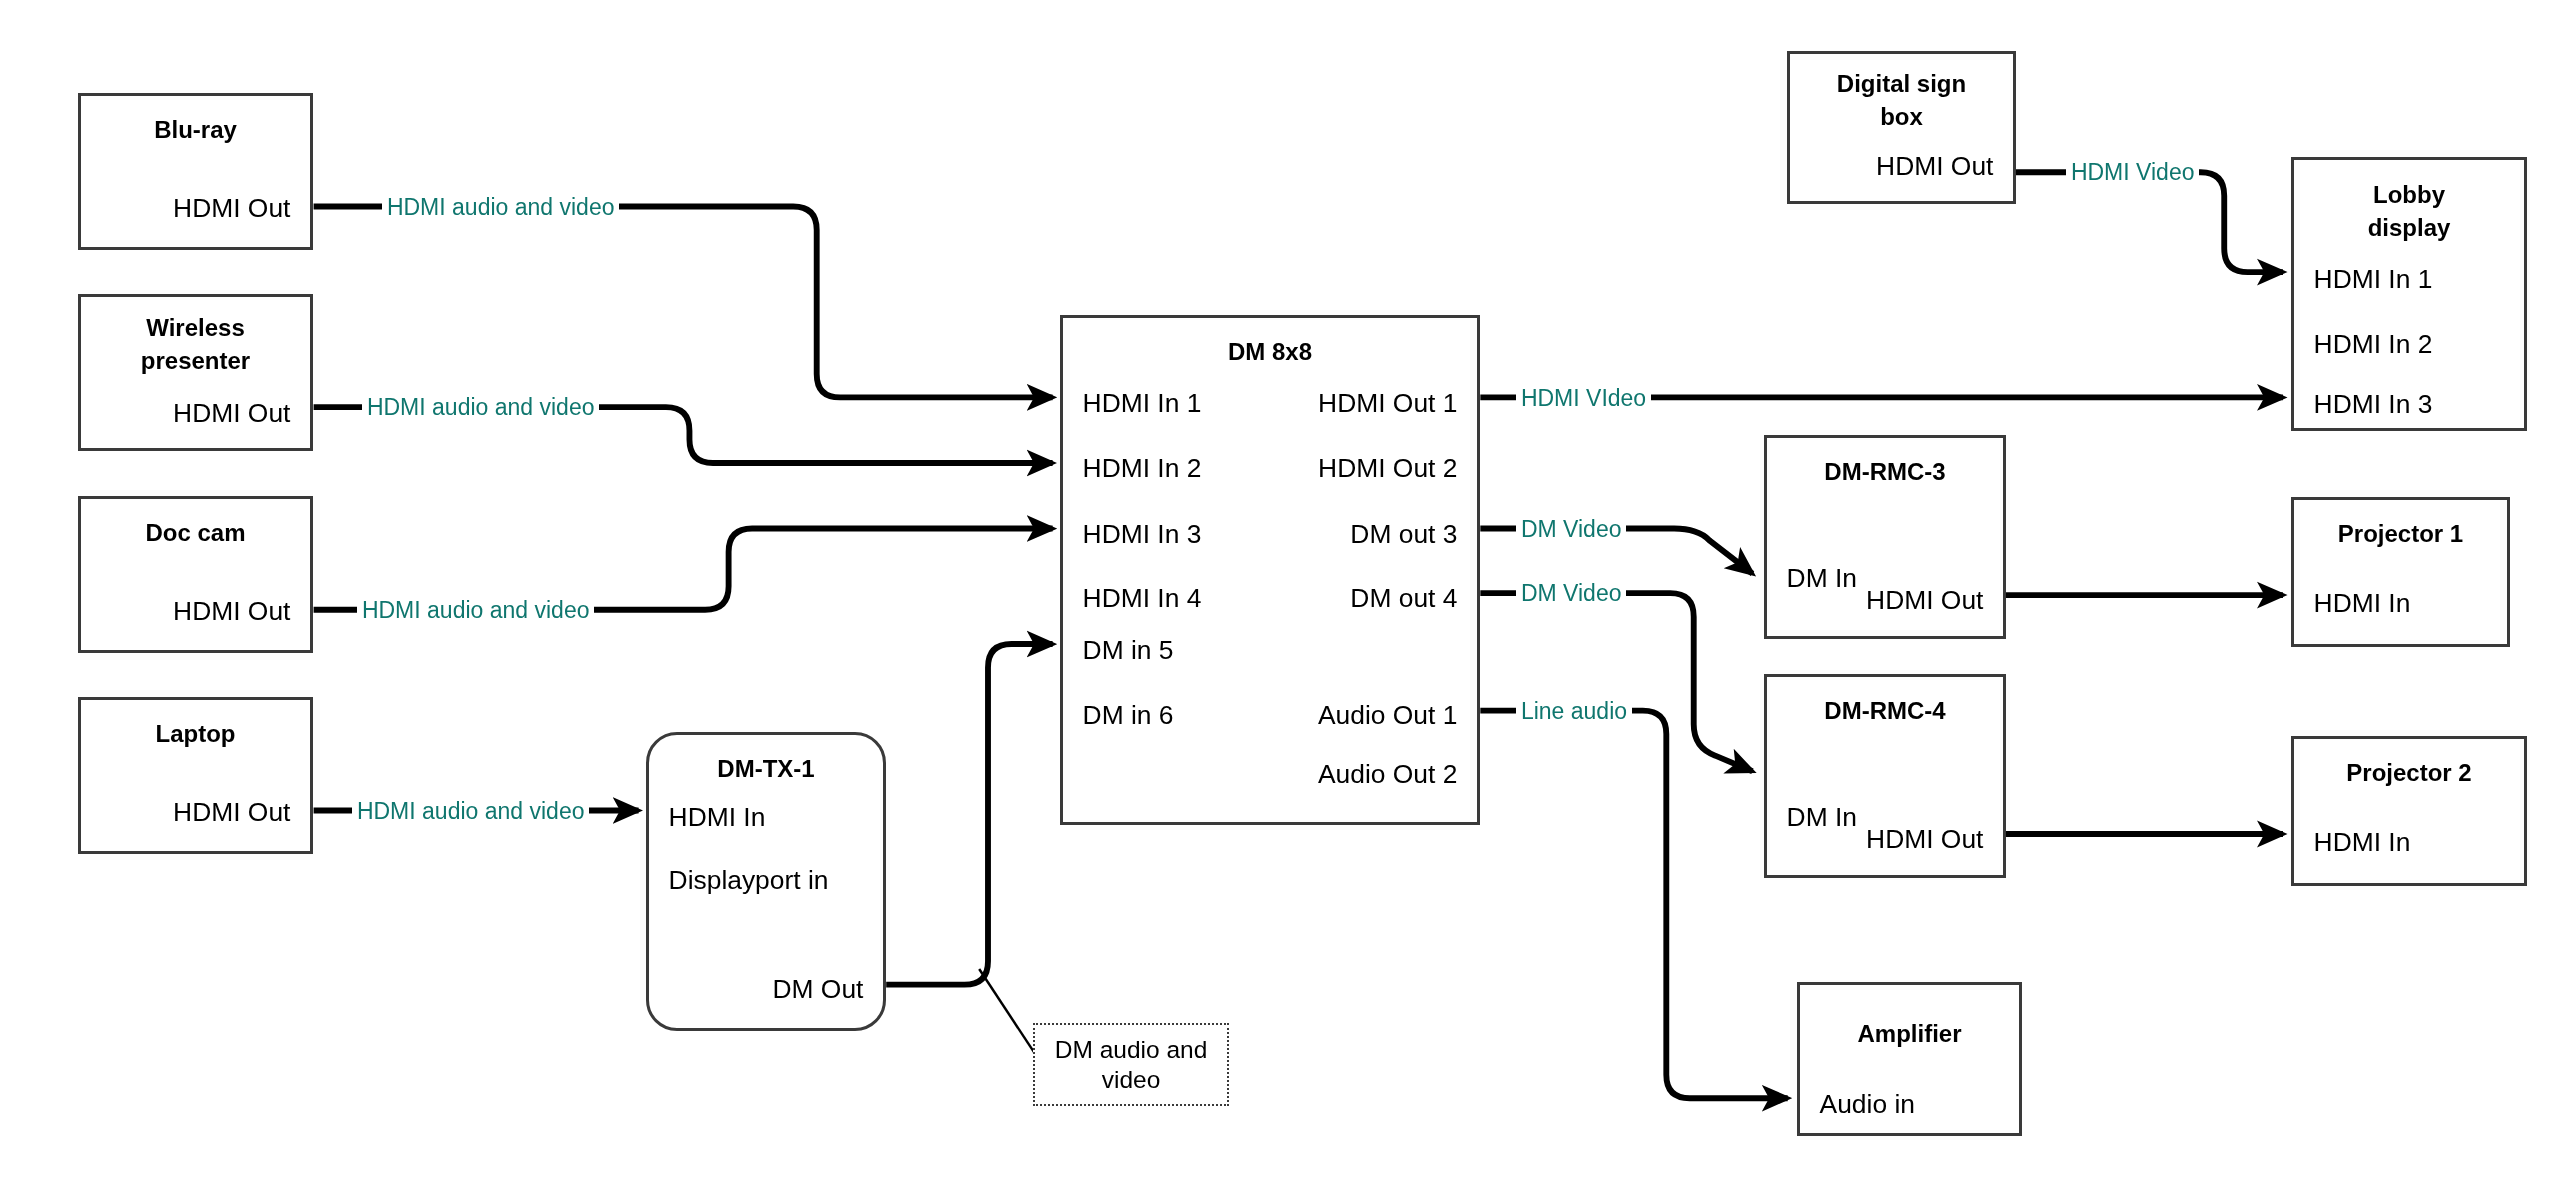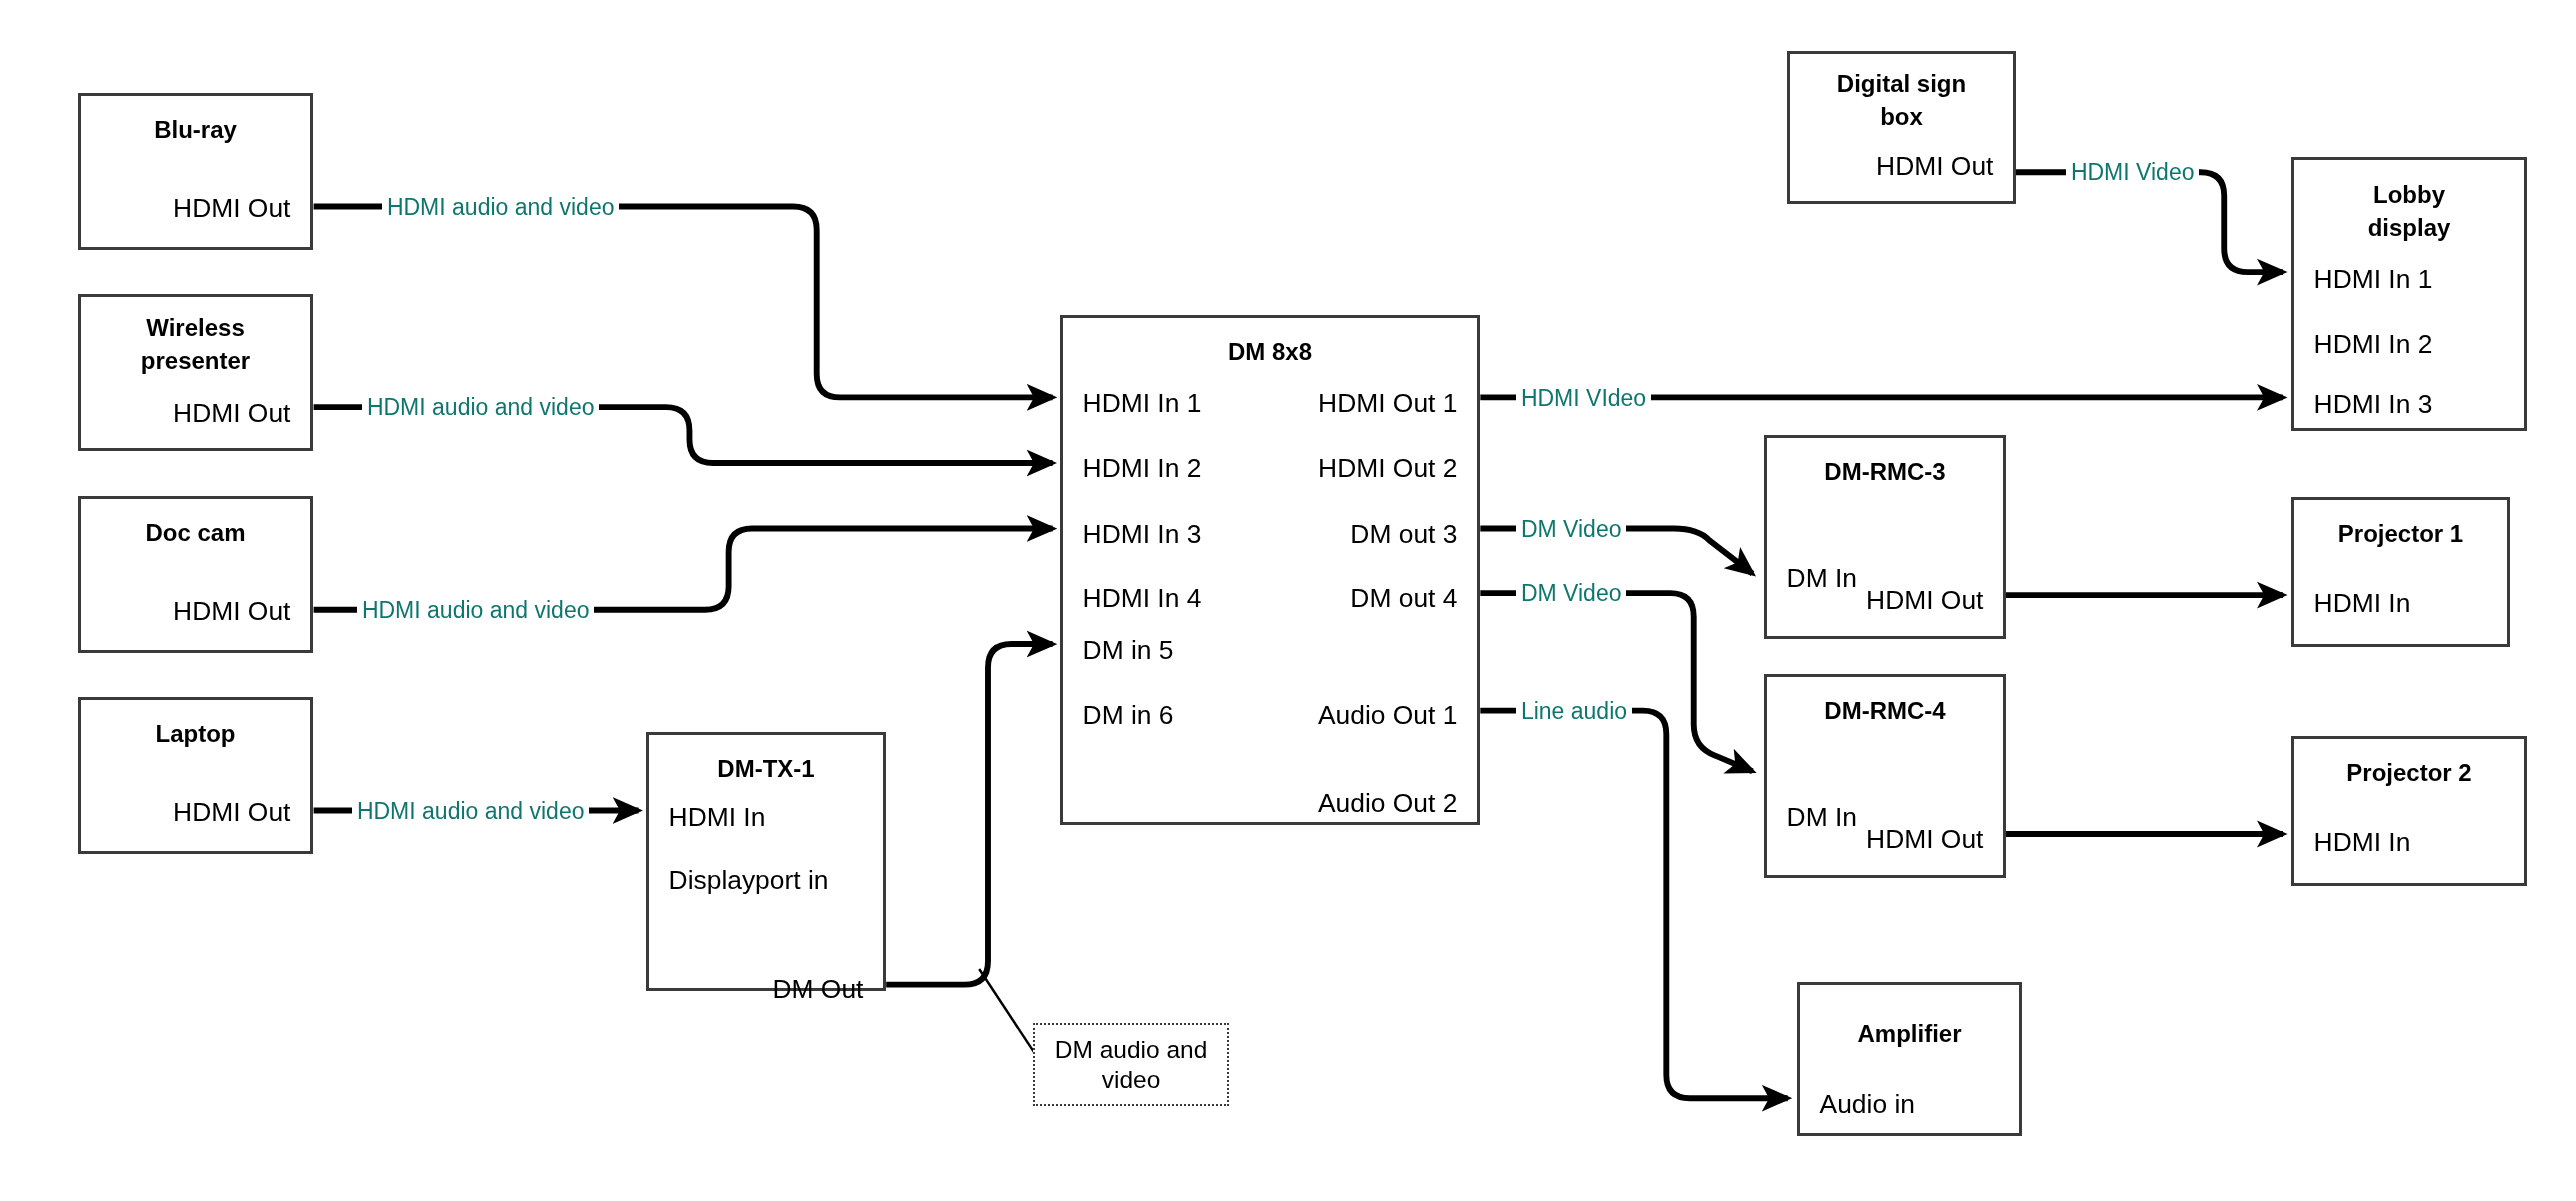--- a/index.html
+++ b/index.html
@@ -151,21 +151,21 @@
   <div class="node" style="left:78px; top:496px; width:235px; height:157px;">
     <div class="node-title" style="top:19.6px;">Doc cam</div>
     <div class="port right" style="top:99px;">HDMI Out</div>
   </div>
 
   <div class="node" style="left:78px; top:697px; width:235px; height:157px;">
     <div class="node-title" style="top:19.6px;">Laptop</div>
     <div class="port right" style="top:99px;">HDMI Out</div>
   </div>
 
-  <div class="node" style="left:646px; top:732px; width:240px; height:259px;">
+  <div class="node" style="left:646px; top:732px; width:240px; height:299px;border-radius:31px;">
     <div class="node-title" style="top:19.6px;">DM-TX-1</div>
     <div class="port left" style="top:69px;">HDMI In</div>
     <div class="port left" style="top:132px;">Displayport in</div>
     <div class="port right" style="top:241px;">DM Out</div>
   </div>
 
   <div class="node" style="left:1060px; top:315px; width:420px; height:510px;">
     <div class="node-title" style="top:19.6px;">DM 8x8</div>
 
     <div class="port left" style="top:72px;">HDMI In 1</div>
@@ -173,21 +173,21 @@
     <div class="port left" style="top:203px;">HDMI In 3</div>
     <div class="port left" style="top:267px;">HDMI In 4</div>
     <div class="port left" style="top:319px;">DM in 5</div>
     <div class="port left" style="top:384px;">DM in 6</div>
 
     <div class="port right" style="top:72px;">HDMI Out 1</div>
     <div class="port right" style="top:137px;">HDMI Out 2</div>
     <div class="port right" style="top:203px;">DM out 3</div>
     <div class="port right" style="top:267px;">DM out 4</div>
     <div class="port right" style="top:384px;">Audio Out 1</div>
-    <div class="port right" style="top:443px;margin-top:29px;">Audio Out 2</div>
+    <div class="port right" style="top:443px;">Audio Out 2</div>
   </div>
 
   <div class="node" style="left:1787px; top:51px; width:229px; height:153px;">
     <div class="node-title" style="top:15.7px;">Digital sign</div>
     <div class="node-title" style="top:49px;">box</div>
     <div class="port right" style="top:99px;">HDMI Out</div>
   </div>
 
   <div class="node" style="left:2291px; top:157px; width:236px; height:274px;">
     <div class="node-title" style="top:20.6px;">Lobby</div>

